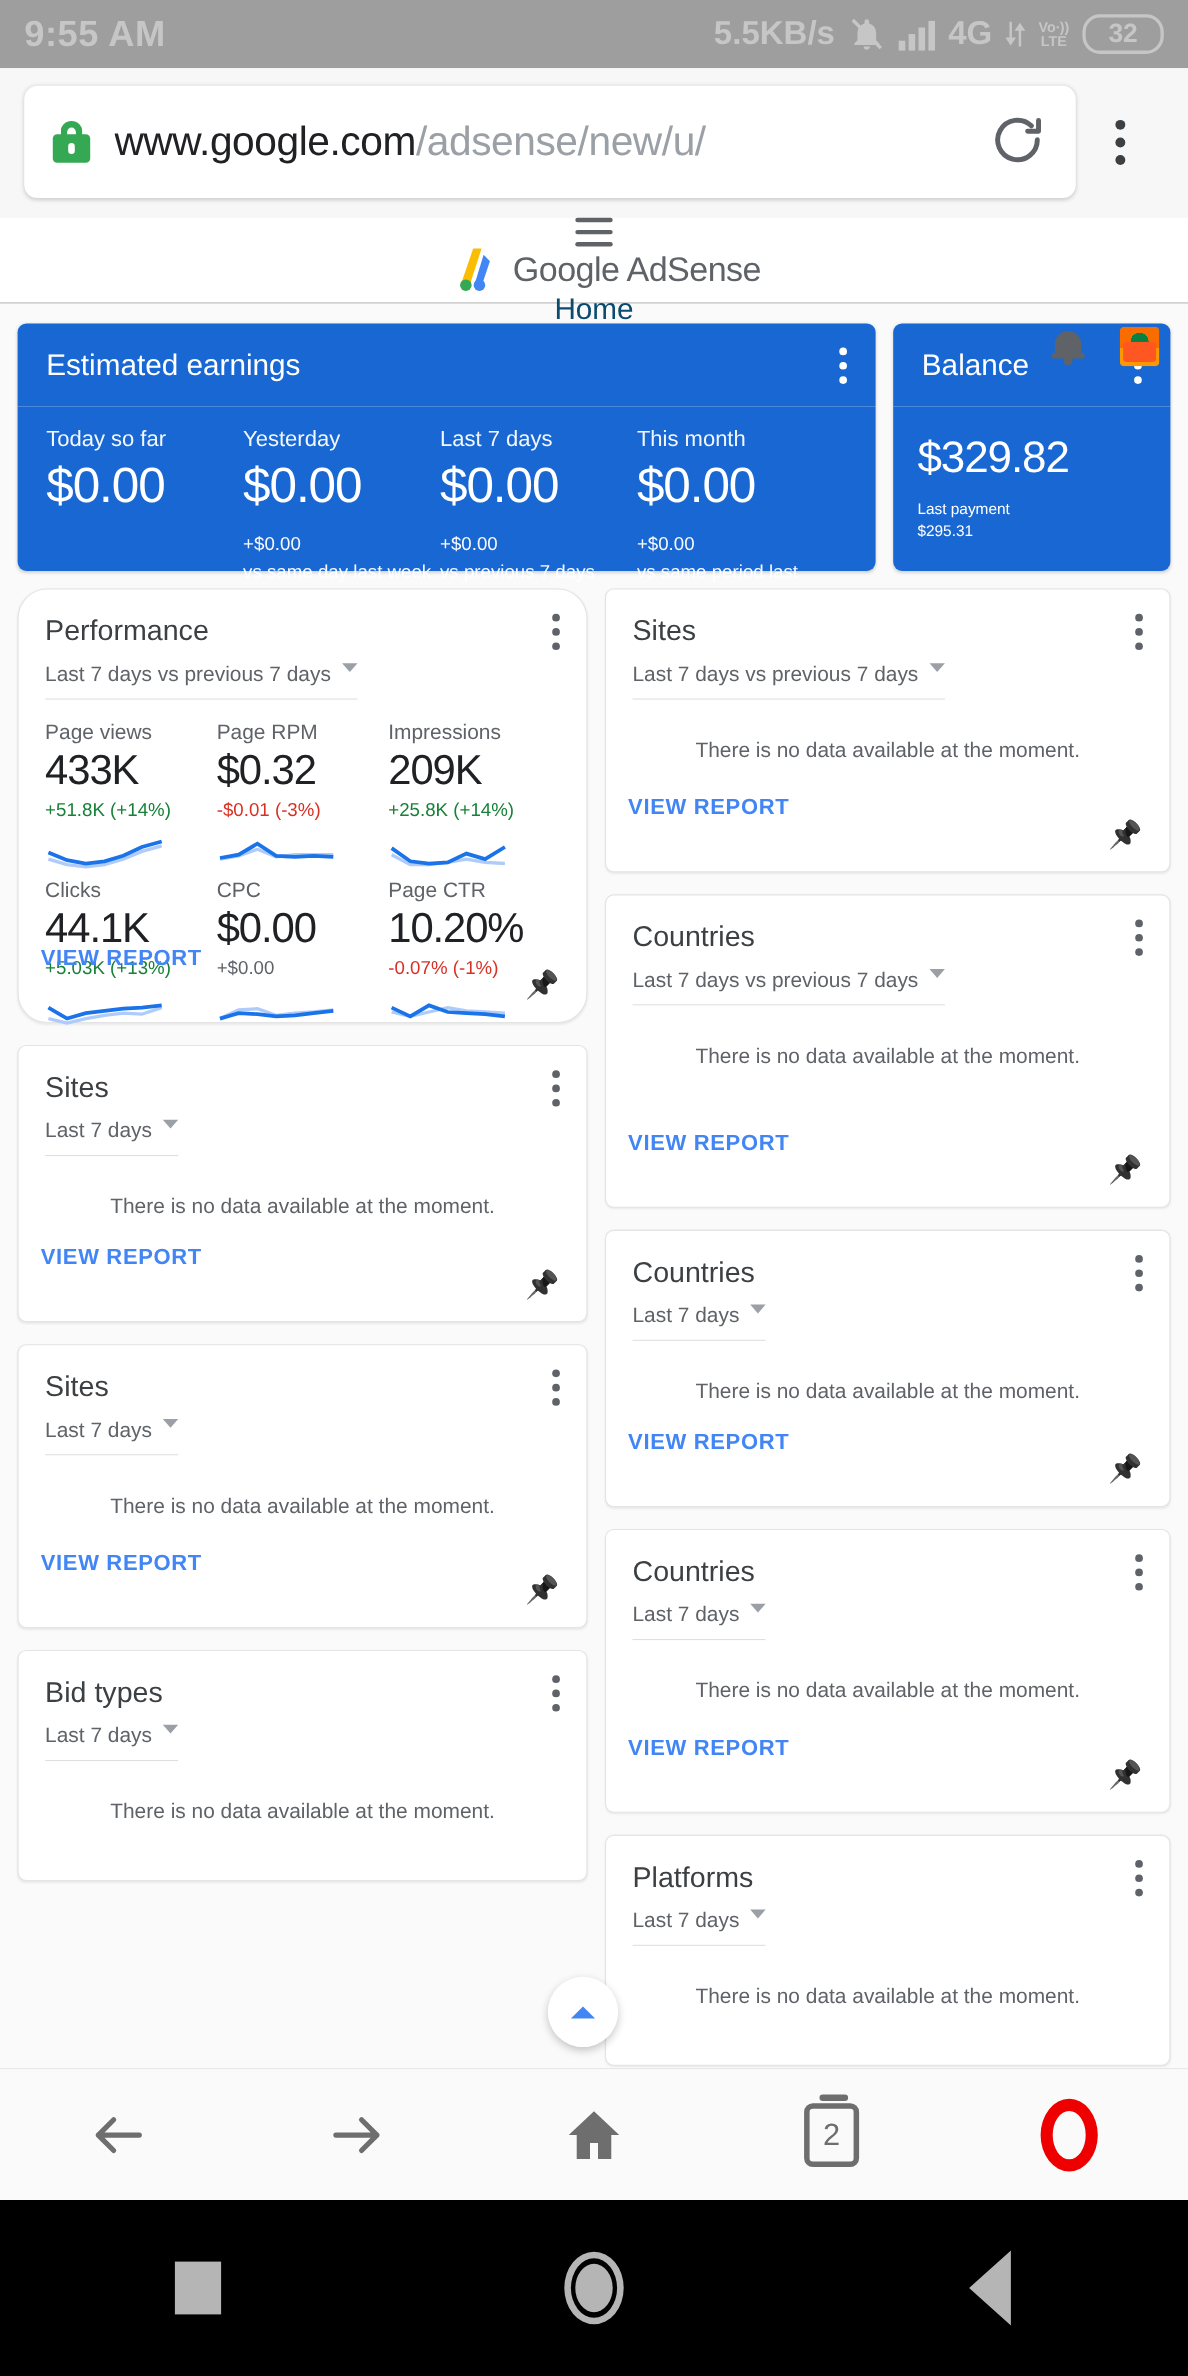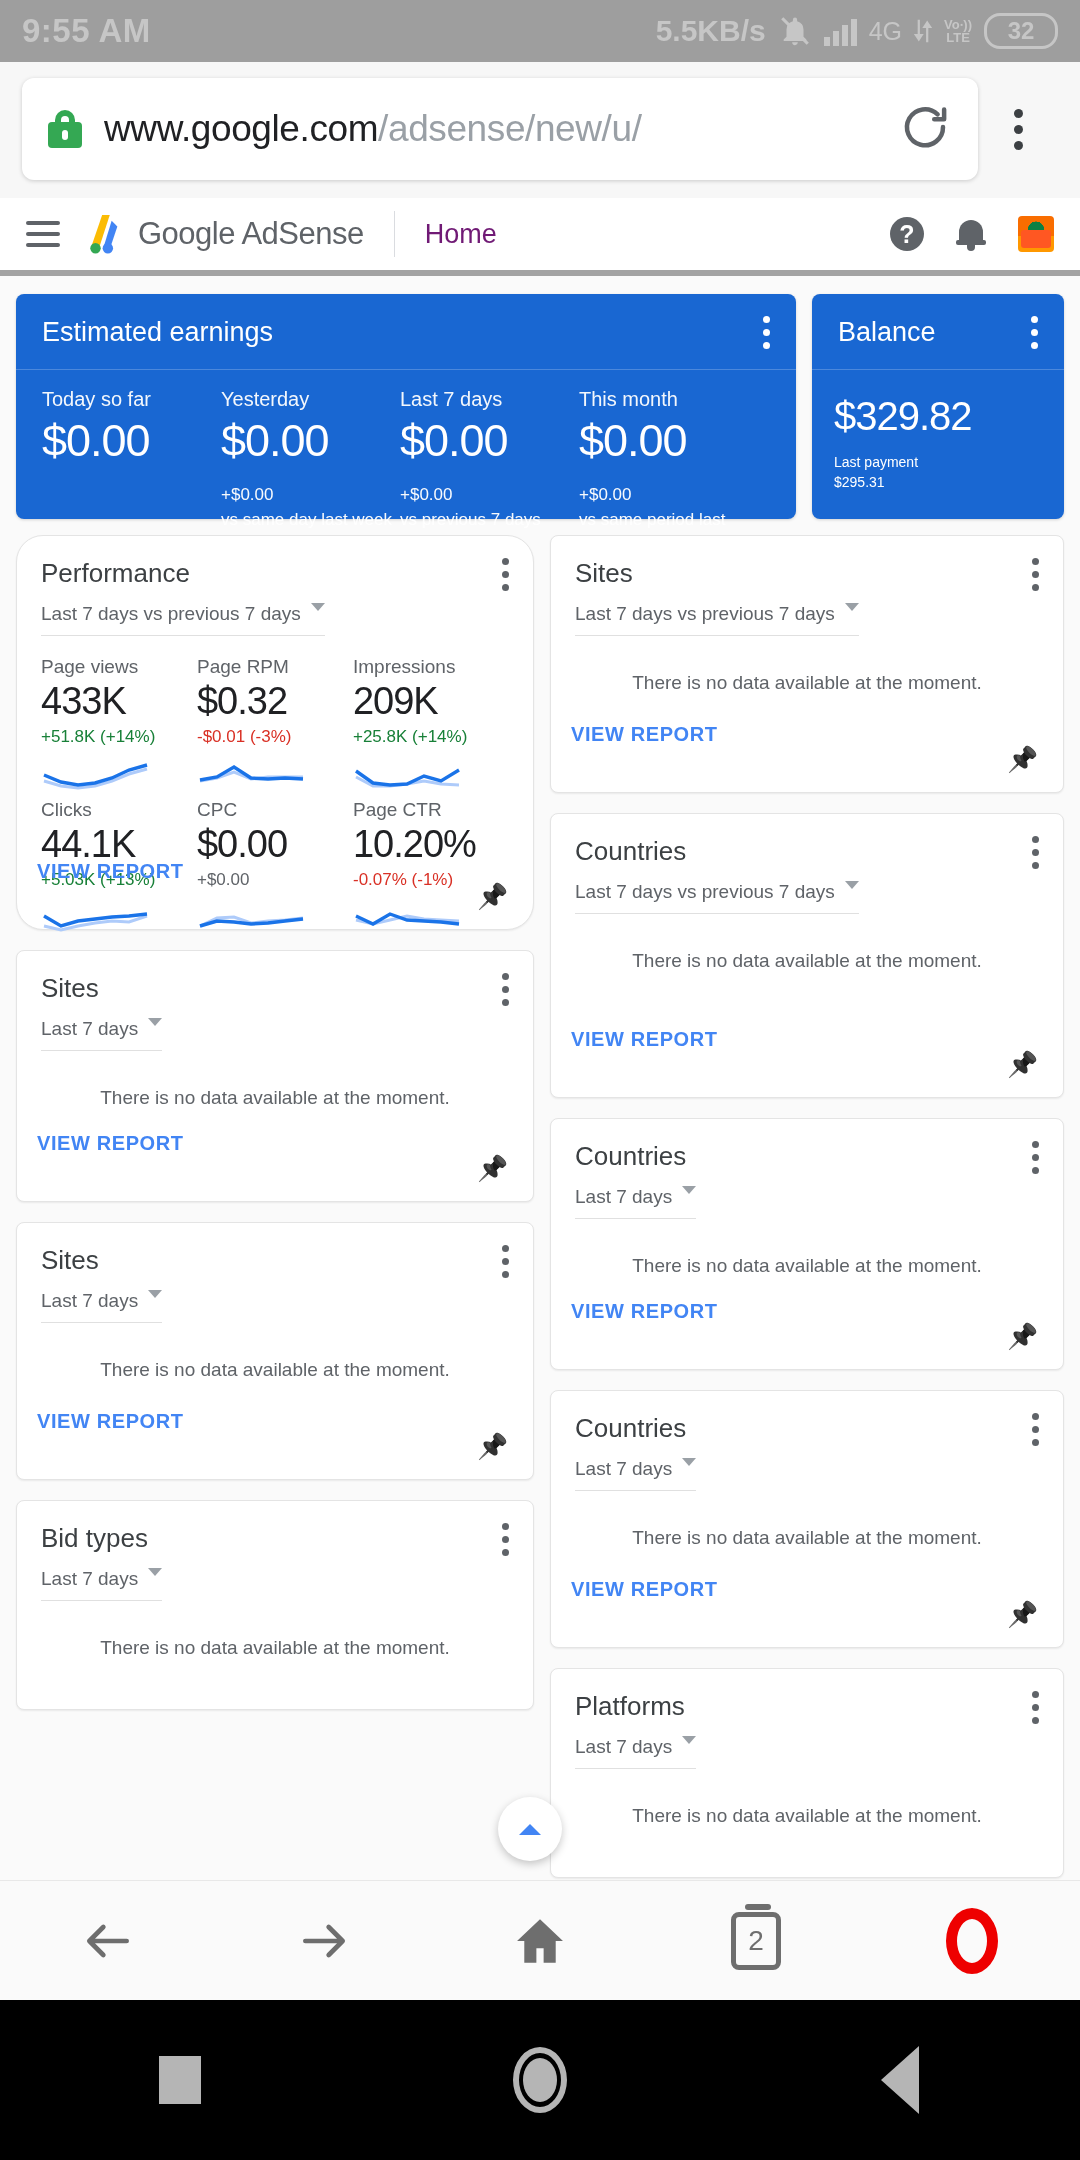--- a/index.html
+++ b/index.html
@@ -13,21 +13,21 @@
 
   
   .statusbar {
     height: 62px; background: #9e9e9e; display: flex; align-items: center;
     padding: 0 22px; color: #cfcfcf;
   }
   .sb-time { font-size: 33px; font-weight: bold; letter-spacing: .5px; color: #c6c6c6; text-align: right;}
   .sb-right { margin-left: auto; display: flex; align-items: center; gap: 12px; color: #c6c6c6; }
   .sb-net { font-size: 30px; font-weight: bold; }
   .sb-icon { display: flex; align-items: center; }
-  .sb-4g { font-size: 25px; font-weight: normal; }
+  .sb-4g { font-size: 30px; font-weight: bold; }
   .volte { font-size: 13px; font-weight: bold; line-height: 1.0; text-align:center; }
   .battery {
     border: 3px solid #c6c6c6; border-radius: 16px; padding: 1px 12px;
     font-size: 24px; font-weight: bold; min-width: 74px; text-align: center;
   }
   .bars { display: flex; align-items: flex-end; gap: 3px; height: 30px; }
   .bars i { width: 6px; background: #c6c6c6; display:block; }
 
   
   .urlbar-wrap { background: #f7f7f7; padding: 16px 22px 18px 22px; display: flex; align-items: center; }
@@ -42,29 +42,29 @@
   .lock .hole { position:absolute; bottom:8px; left:14px; width:6px; height:10px; background:#fff; border-radius:3px;}
   .urltext { font-size: 37px; color: #202124; white-space: nowrap; overflow: hidden; letter-spacing: -.4px;}
   .urltext .path { color: #9aa0a6; }
   .reload { margin-left: auto; flex: none; padding-left: 14px; }
   .kebab-browser { width: 80px; display:flex; flex-direction:column; align-items:center; gap:7px; }
   .kebab-browser span { width: 9px; height: 9px; border-radius: 50%; background: #3c4043; display:block;}
 
   
   .appbar {
     height: 78px; background: #fff; display: flex; align-items: center;
-    padding: 0 26px; border-bottom: 6px solid #a3a3a3;
+    padding: 0 26px; border-bottom: 1px solid #a3a3a3; flex-direction: column;
   }
   .hamburger { width: 34px; display: flex; flex-direction: column; gap: 7px; flex:none; }
   .hamburger i { display:block; height: 4px; background: #5f6368; border-radius: 2px;}
   .brand { display:flex; align-items:center; gap: 14px; margin-left: 26px; }
   .brand-text { font-size: 31px; color: #5f6368; letter-spacing: -.5px; }
   .brand-text b { font-weight: normal; }
   .vdivider { width:1px; height: 46px; background:#dadce0; margin: 0 30px; }
-  .page-title { font-size: 27px; color: #701a75; }
+  .page-title { font-size: 27px; color: #0c4a6e; }
   .appbar-right { margin-left:auto; display:flex; align-items:center; gap: 32px; }
   .circ-icon { width: 34px; height: 34px; border-radius:50%; background:#5f6368; color:#fff;
      font-size: 25px; display:flex; align-items:center; justify-content:center; font-weight:bold;}
   .bell { width: 30px; height: 34px; position:relative; }
   .bell .dome { position:absolute; top:3px; left:3px; width:24px; height:24px; background:#5f6368; border-radius: 12px 12px 3px 3px;}
   .bell .base { position:absolute; bottom:6px; left:0; width:30px; height:5px; background:#5f6368; border-radius:2px;}
   .bell .clap { position:absolute; bottom:0; left:11px; width:8px; height:7px; background:#5f6368; border-radius:0 0 5px 5px;}
   .avatar { width: 36px; height: 36px; border-radius: 4px;
     background: radial-gradient(circle at 50% 38%, #0b8043 0 28%, transparent 29%),
                 linear-gradient(180deg,#f96d00 0 55%, #ff9800 55% 100%);

